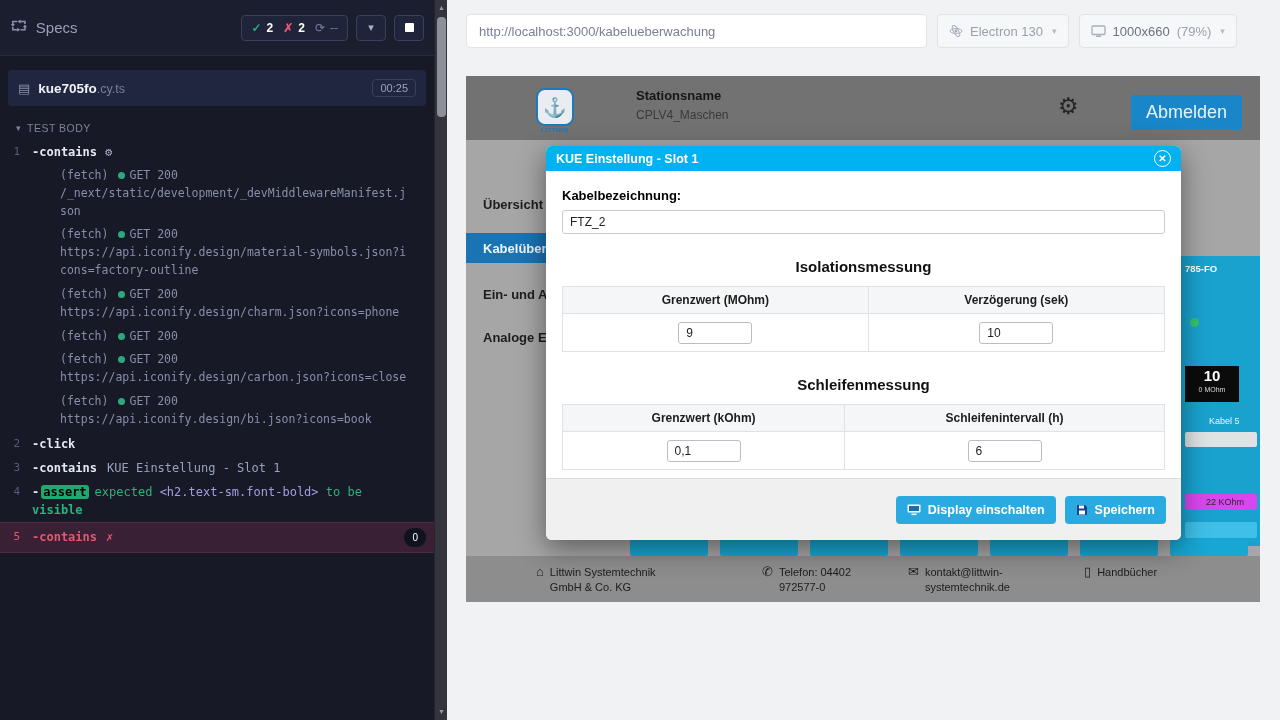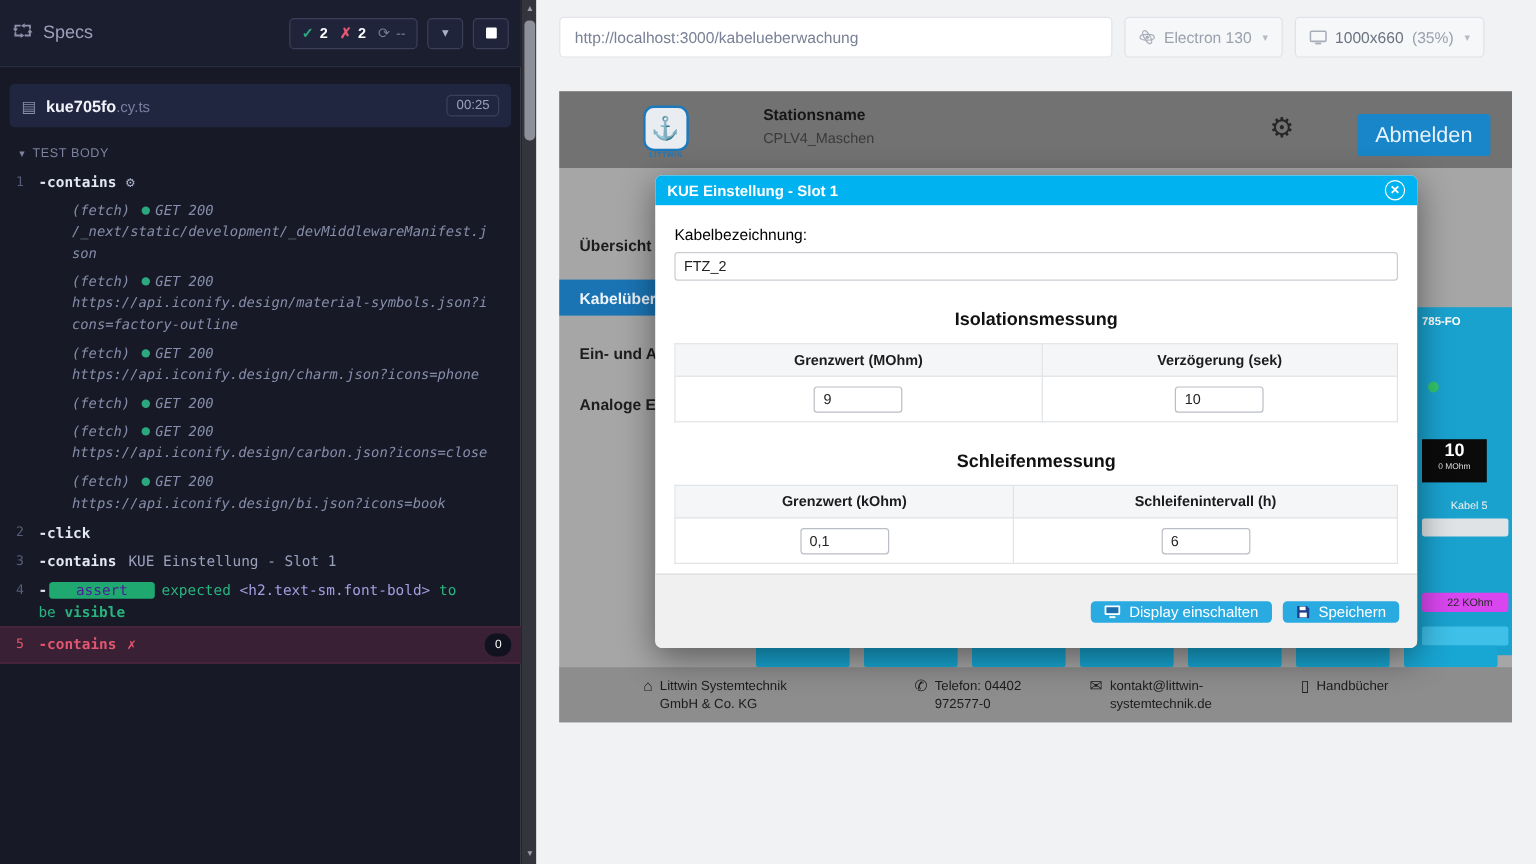--- a/index.html
+++ b/index.html
@@ -27,25 +27,25 @@
   .timer{margin-left:auto;border:1px solid #3a4059;border-radius:4px;padding:2px 7px;font-size:11px;color:#9aa1bd}
 
   .testbody{display:flex;align-items:center;gap:6px;color:#7c82a0;font-size:10.5px;letter-spacing:.5px;padding:12px 10px 6px 16px}
   .tb-chev{font-size:9px}
 
   .cmd{display:flex;padding:3px 8px 3px 0;font-family:"DejaVu Sans Mono",monospace;font-size:12px;line-height:1.5;align-items:flex-start}
   .cmd .num{flex:none;width:32px;text-align:right;padding-right:12px;color:#565c7a;font-size:11px;padding-top:1px}
   .cmd-name{color:#e4e7f4;font-weight:bold}
   .cmd-arg{color:#9ba1bd;margin-left:10px}
   .gear-glyph{color:#aab0c8;margin-left:8px}
-  .fetch{padding:3px 8px 3px 60px;font-family:"DejaVu Sans Mono",monospace;font-size:11.5px;font-style:italic;color:#878daa;line-height:1.55;max-width:420px}
+  .fetch{padding:3px 8px 3px 60px;font-family:"DejaVu Sans Mono",monospace;font-size:11.5px;color:#878daa;line-height:1.55;max-width:420px}
   .furl{word-break:break-all;max-width:352px}
   .dot{display:inline-block;width:7px;height:7px;border-radius:50%;background:#2ca87f;margin:0 4px 0 10px}
   .assert-body{max-width:356px}
-  .badge-assert{background:#1fa971;color:#4c1d95;border-radius:3px;padding:0 22px;font-weight:normal;margin:0 6px 0 2px}
+  .badge-assert{background:#1fa971;color:#000000;border-radius:3px;padding:0 2px;font-weight:bold;margin:0 6px 0 2px}
   .a-green{color:#29b37e}
   .a-el{color:#a79be0}
   .a-bold{font-weight:bold;color:#29b37e}
   .cmd.failed{background:#3a2034;border-top:1px solid #53293f;border-bottom:1px solid #53293f;padding-top:5px;padding-bottom:5px}
   .failed .num{color:#e45770}
   .failed .cmd-name{color:#e45770}
   .fail-x{color:#e45770;margin-left:9px;font-weight:bold}
   .zero-badge{margin-left:auto;background:#10131f;color:#fff;font-size:10px;border-radius:9px;padding:2px 8px;font-family:"Liberation Sans",sans-serif;font-style:normal}
 
   
@@ -94,29 +94,29 @@
   .app-footer{position:absolute;left:0;bottom:0;right:0;height:46px;background:#8d8d8d;color:#1c1c1c;font-size:11px}
   .f-group{position:absolute;top:9px;display:flex;gap:6px;align-items:flex-start}
   .f-ico{font-size:13px;color:#202020;line-height:13px}
   .f-text{max-width:120px;line-height:1.35}
 
   
   .modal{position:absolute;left:80px;top:70px;width:635px;height:394px;background:#fff;border-radius:6px;box-shadow:0 8px 28px rgba(0,0,0,.45);z-index:5;overflow:hidden}
   .modal-head{height:25px;background:#00b2ef;color:#fff;display:flex;align-items:center;padding:0 10px;font-size:12.5px;font-weight:bold}
   .close-btn{margin-left:auto;width:17px;height:17px;border:1.5px solid #fff;border-radius:50%;display:flex;align-items:center;justify-content:center;font-size:10px;color:#fff;cursor:pointer}
   .modal-body{padding:13px 16px 0}
-  .fld-label{font-size:13px;font-weight:normal;display:block;margin-top:4px}
+  .fld-label{font-size:13px;font-weight:bold;display:block;margin-top:4px}
   .full-input{width:100%;height:24px;border:1px solid #c9cdd2;border-radius:3px;font-size:12px;padding:0 7px;margin-top:7px;font-family:inherit;color:#222}
   .sec-head{text-align:center;font-weight:bold;font-size:15px;margin:24px 0 11px;color:#111}
   .mtable{width:100%;border-collapse:collapse}
   .mtable th{border:1px solid #dfe3e7;background:#f5f6f7;font-size:12px;font-weight:bold;height:27px;color:#1c1c1c}
   .mtable td{border:1px solid #dfe3e7;height:38px;text-align:center}
   .cell-input{width:74px;height:22px;border:1px solid #b9bec5;border-radius:3px;font-size:12px;padding:0 7px;font-family:inherit;color:#222}
   .modal-foot{position:absolute;left:0;right:0;bottom:0;height:62px;background:#f0f0f0;border-top:1px solid #dcdcdc;display:flex;align-items:center;justify-content:flex-end;gap:9px;padding:0 15px}
-  .btn-cyan{background:#29abe2;color:#fff;font-weight:normal;font-size:12.5px;height:18px;border-radius:4px;display:flex;align-items:center;gap:7px;padding:0 11px;border:none;font-family:inherit}
+  .btn-cyan{background:#29abe2;color:#fff;font-weight:bold;font-size:12.5px;height:28px;border-radius:4px;display:flex;align-items:center;gap:7px;padding:0 11px;border:none;font-family:inherit}
 </style>
 </head>
 <body>
 
 <div class="stage">
 
   <aside class="runner">
     <div class="r-head">
       <span class="specs-ico">⮔</span>
       <span class="specs-label">Specs</span>
@@ -225,21 +225,21 @@
         <span class="chev">▾</span>
       </div>
       <div class="select">
         <span class="sel-ico">
           <svg width="15" height="13" viewBox="0 0 15 13">
               <rect x="1" y="1" width="13" height="8.5" rx="1" fill="none" stroke="#a8aeb8" stroke-width="1.3"></rect>
               <rect x="5" y="10.5" width="5" height="1.5" fill="#a8aeb8"></rect>
             </svg>
         </span>
         <span class="vp-dims">1000x660</span>
-        <span>(35%)</span>
+        <span>(79%)</span>
         <span class="chev">▾</span>
       </div>
     </div>
 
     <div class="aut">
 
       <div class="app-header">
         <div class="logo">⚓</div>
         <div class="logo-cap">LITTWIN</div>
         <div class="station">

